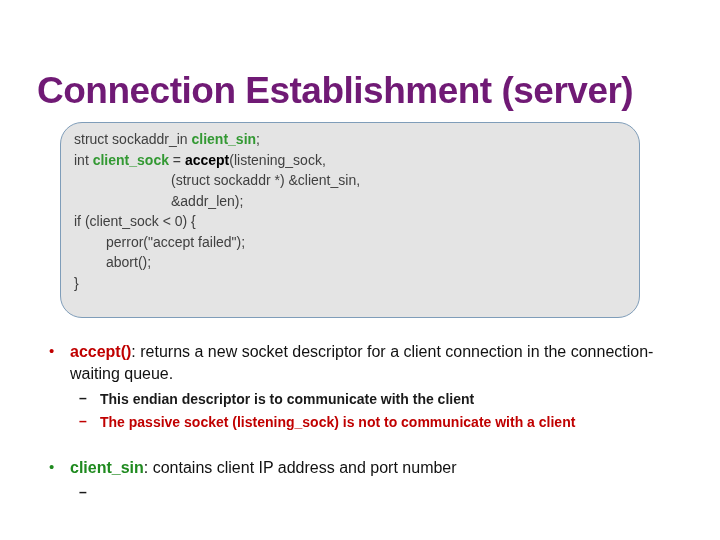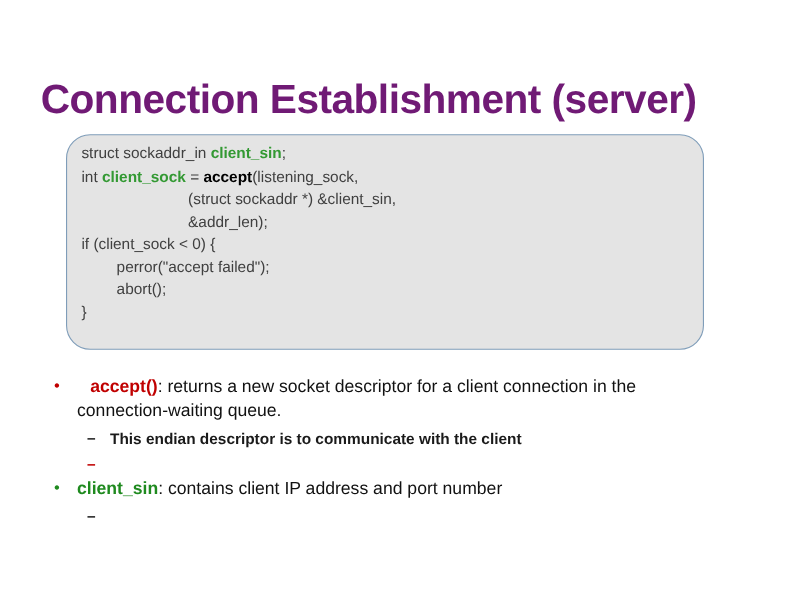--- a/index.html
+++ b/index.html
@@ -47,21 +47,21 @@
     padding-left:70px; padding-right:25px;
     font-size:16px; line-height:22px;
     color:#111111;
   }
   .bullet .bullet-dot {
     position:absolute; left:49px; top:-1px;
     font-size:15px;
   }
   .dot-red   { color:#c00000; }
   .dot-green { color:#1f8a1f; }
-  .term-red   { color:#c00000; font-weight:bold;margin-left:12px; }
+  .term-red   { color:#c00000; font-weight:bold; }
   .term-green { color:#1f8a1f; font-weight:bold; }
 
   .subs { margin-top:3px; }
   .sub {
     position:relative;
     padding-left:100px; padding-right:20px;
     font-size:14px; font-weight:bold;
     line-height:23px;
     color:#1a1a1a;
   }
@@ -88,21 +88,21 @@
 
 <div class="bullets">
 
   <div class="bullet">
     <span class="bullet-dot dot-red">•</span><span class="term-red">accept()</span><span>: returns a new socket descriptor for a client connection in the connection-waiting queue.</span>
     <div class="subs">
       <div class="sub" style="padding-left:30px;">
         <span class="dash" style="left:9px;">–</span><span>This endian descriptor is to communicate with the client</span>
       </div>
       <div class="sub red" style="padding-left:30px;">
-        <span class="dash" style="left:9px;">–</span>
+        <span class="dash" style="left:9px;">–</span><span>The passive socket (listening_sock) is not to communicate with a client</span>
       </div>
     </div>
   </div>
 
   <div class="group-gap"></div>
 
   <div class="bullet">
     <span class="bullet-dot dot-green">•</span><span class="term-green">client_sin</span><span>: contains client IP address and port number</span>
     <div class="subs">
       <div class="sub" style="padding-left:30px;">

